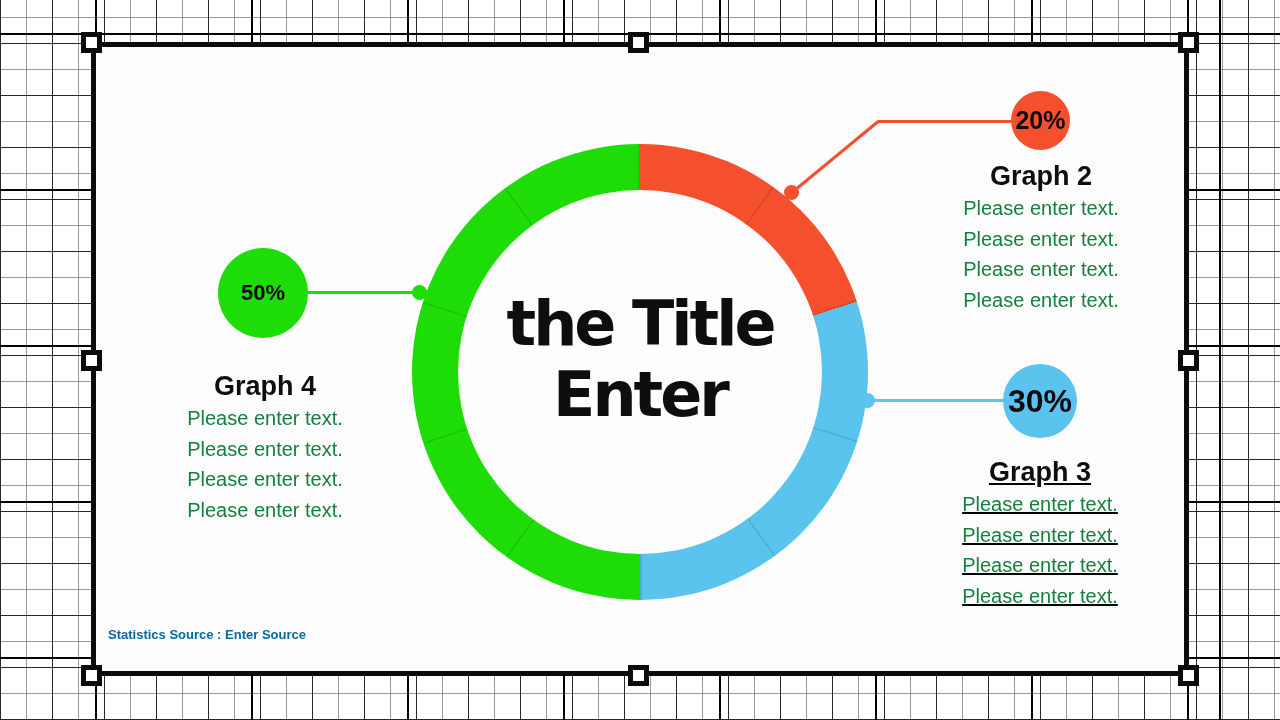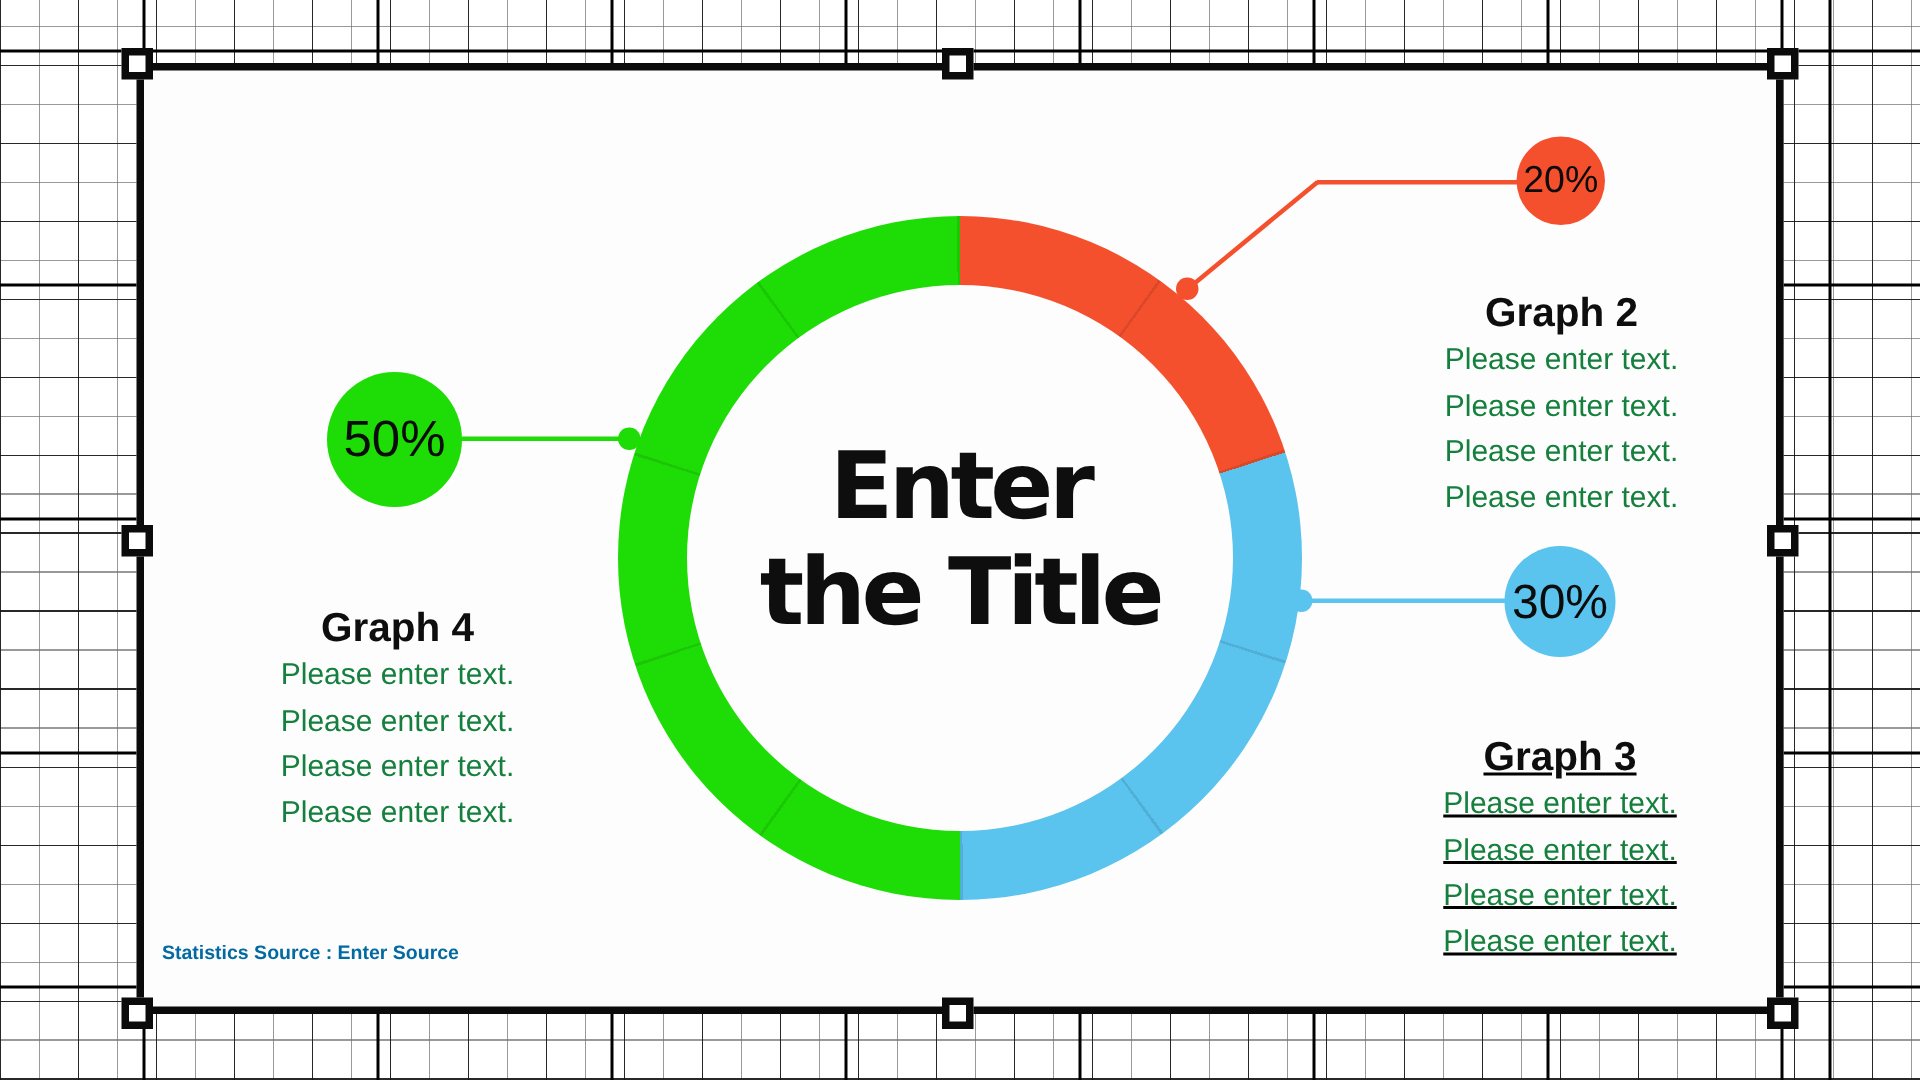--- a/index.html
+++ b/index.html
@@ -37,31 +37,31 @@
   .conn-r1{left:878px;top:120px;width:135px;}
   .conn-r2{left:792px;top:191px;width:112px;transform-origin:0 50%;transform:rotate(-39.5deg);}
   .conn-b{left:871px;top:399px;width:133px;}
   .dot{position:absolute;width:15px;height:15px;border-radius:50%;}
   .dot-g{left:412px;top:285px;}
   .dot-r{left:784px;top:185px;}
   .dot-b{left:860px;top:393px;}
 
   
   .badge{position:absolute;border-radius:50%;display:flex;align-items:center;
-         justify-content:center;font-weight:normal;color:#0c0c0c;text-align:right;}
-  .b1{left:218px;top:248px;width:90px;height:90px;font-size:34px;}
+         justify-content:center;font-weight:bold;color:#0c0c0c;text-align:right;}
+  .b1{left:218px;top:248px;width:90px;height:90px;font-size:22px;}
   .b2{left:1011px;top:91px;width:59px;height:59px;font-size:25px;}
   .b3{left:1003px;top:364px;width:74px;height:74px;font-size:32px;}
 
   
   .panel{position:absolute;width:220px;text-align:center;}
   .p1{left:155px;top:370px;}
   .p2{left:931px;top:160px;}
   .p3{left:930px;top:456px;text-decoration:underline;}
-  .panel .h{font-size:27px;line-height:33px;font-weight:bold;color:#0e0e0e;margin-top:32px;}
+  .panel .h{font-size:27px;line-height:33px;font-weight:bold;color:#0e0e0e;}
   .panel .line{font-size:20px;line-height:30.7px;color:#15803d;}
 
   .source{position:absolute;left:108px;top:627px;font-size:13px;font-weight:bold;color:#0369a1;}
 </style>
 </head>
 <body>
 
 <div class="stage">
   <div class="grid"></div>
 
@@ -72,22 +72,22 @@
   <div class="handle" style="left:1178px;top:32px"></div>
   <div class="handle" style="left:81px;top:350px"></div>
   <div class="handle" style="left:1178px;top:350px"></div>
   <div class="handle" style="left:81px;top:665px"></div>
   <div class="handle" style="left:628px;top:665px"></div>
   <div class="handle" style="left:1178px;top:665px"></div>
 
   <div class="donut" style="background: repeating-conic-gradient(rgba(0, 0, 0, 0) 0deg, rgba(0, 0, 0, 0) 35.5deg, rgba(0, 0, 0, 0.1) 35.5deg, rgba(0, 0, 0, 0.1) 36deg), conic-gradient(rgb(244, 80, 46) 0deg, rgb(244, 80, 46) 72deg, rgb(90, 195, 238) 72deg, rgb(90, 195, 238) 180deg, rgb(30, 220, 5) 180deg, rgb(30, 220, 5) 360deg);"></div>
   <div class="donut-hole"></div>
   <div class="title">
+    <div>the Title</div>
     <div>Enter</div>
-    <div>the Title</div>
   </div>
 
   <div class="conn conn-g" style="background-color: rgb(30, 220, 5);"></div>
   <div class="dot dot-g" style="background-color: rgb(30, 220, 5);"></div>
   <div class="conn conn-r1" style="background-color: rgb(244, 80, 46);"></div>
   <div class="conn conn-r2" style="background-color: rgb(244, 80, 46);"></div>
   <div class="dot dot-r" style="background-color: rgb(244, 80, 46);"></div>
   <div class="conn conn-b" style="background-color: rgb(90, 195, 238);"></div>
   <div class="dot dot-b" style="background-color: rgb(90, 195, 238);"></div>
 

